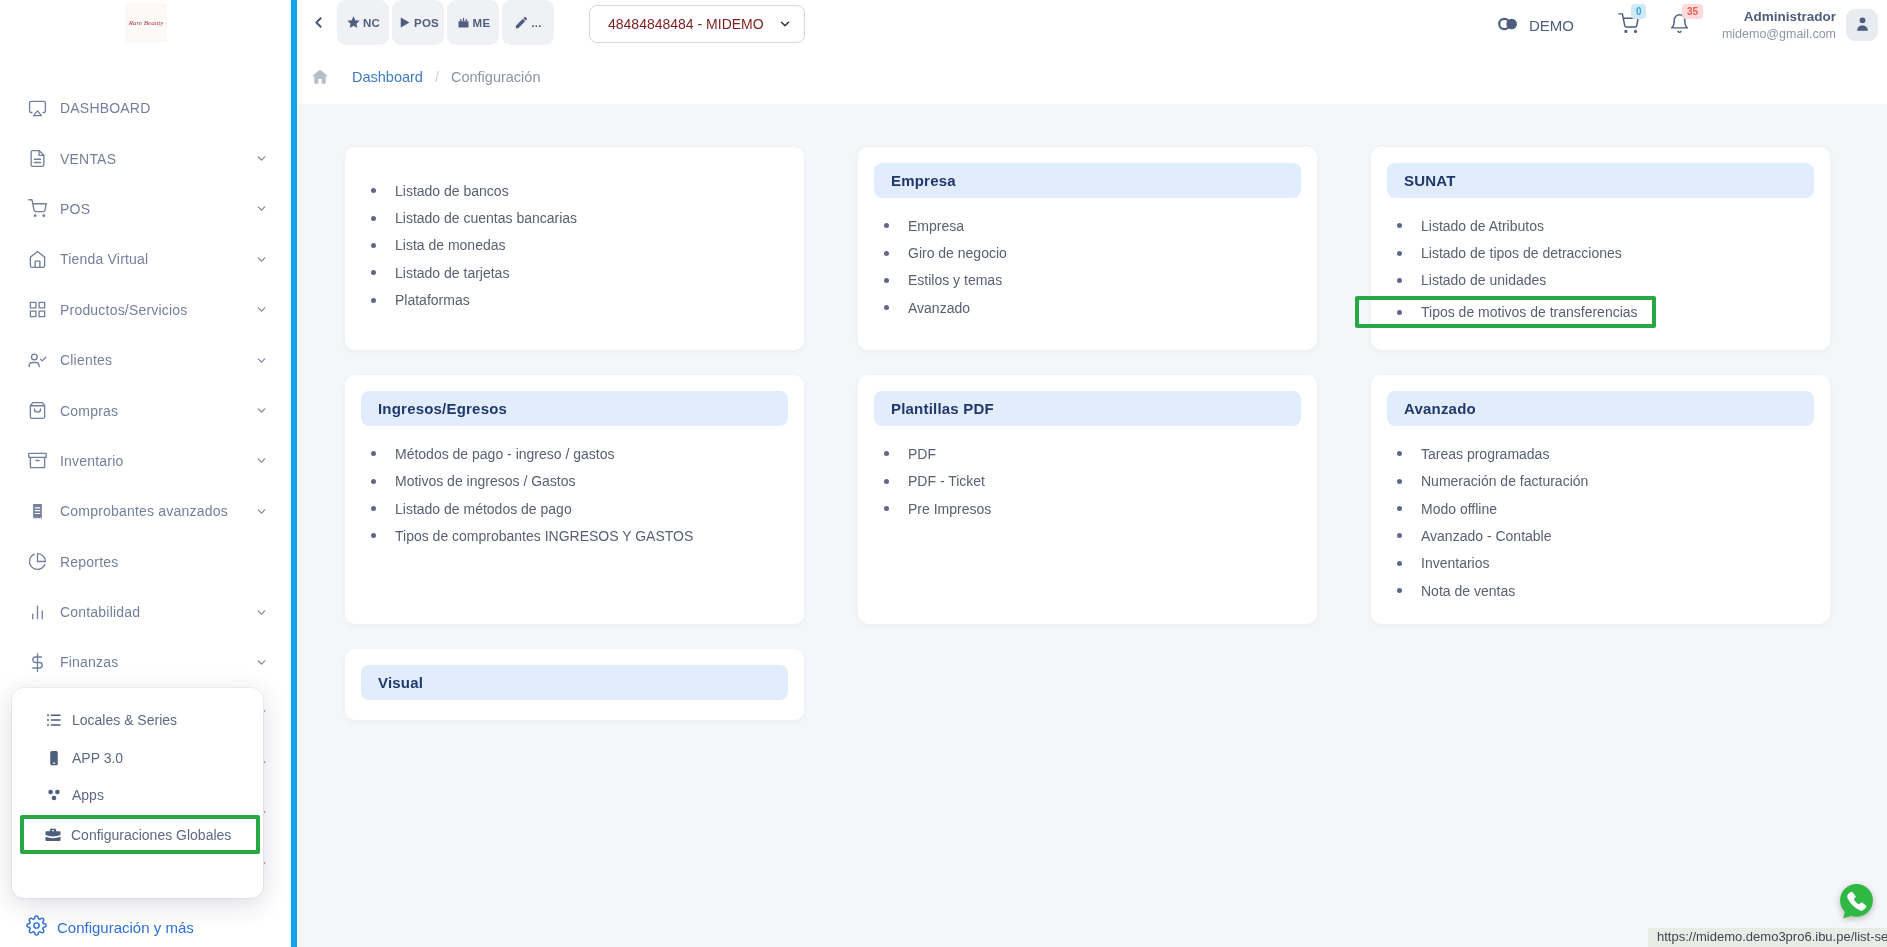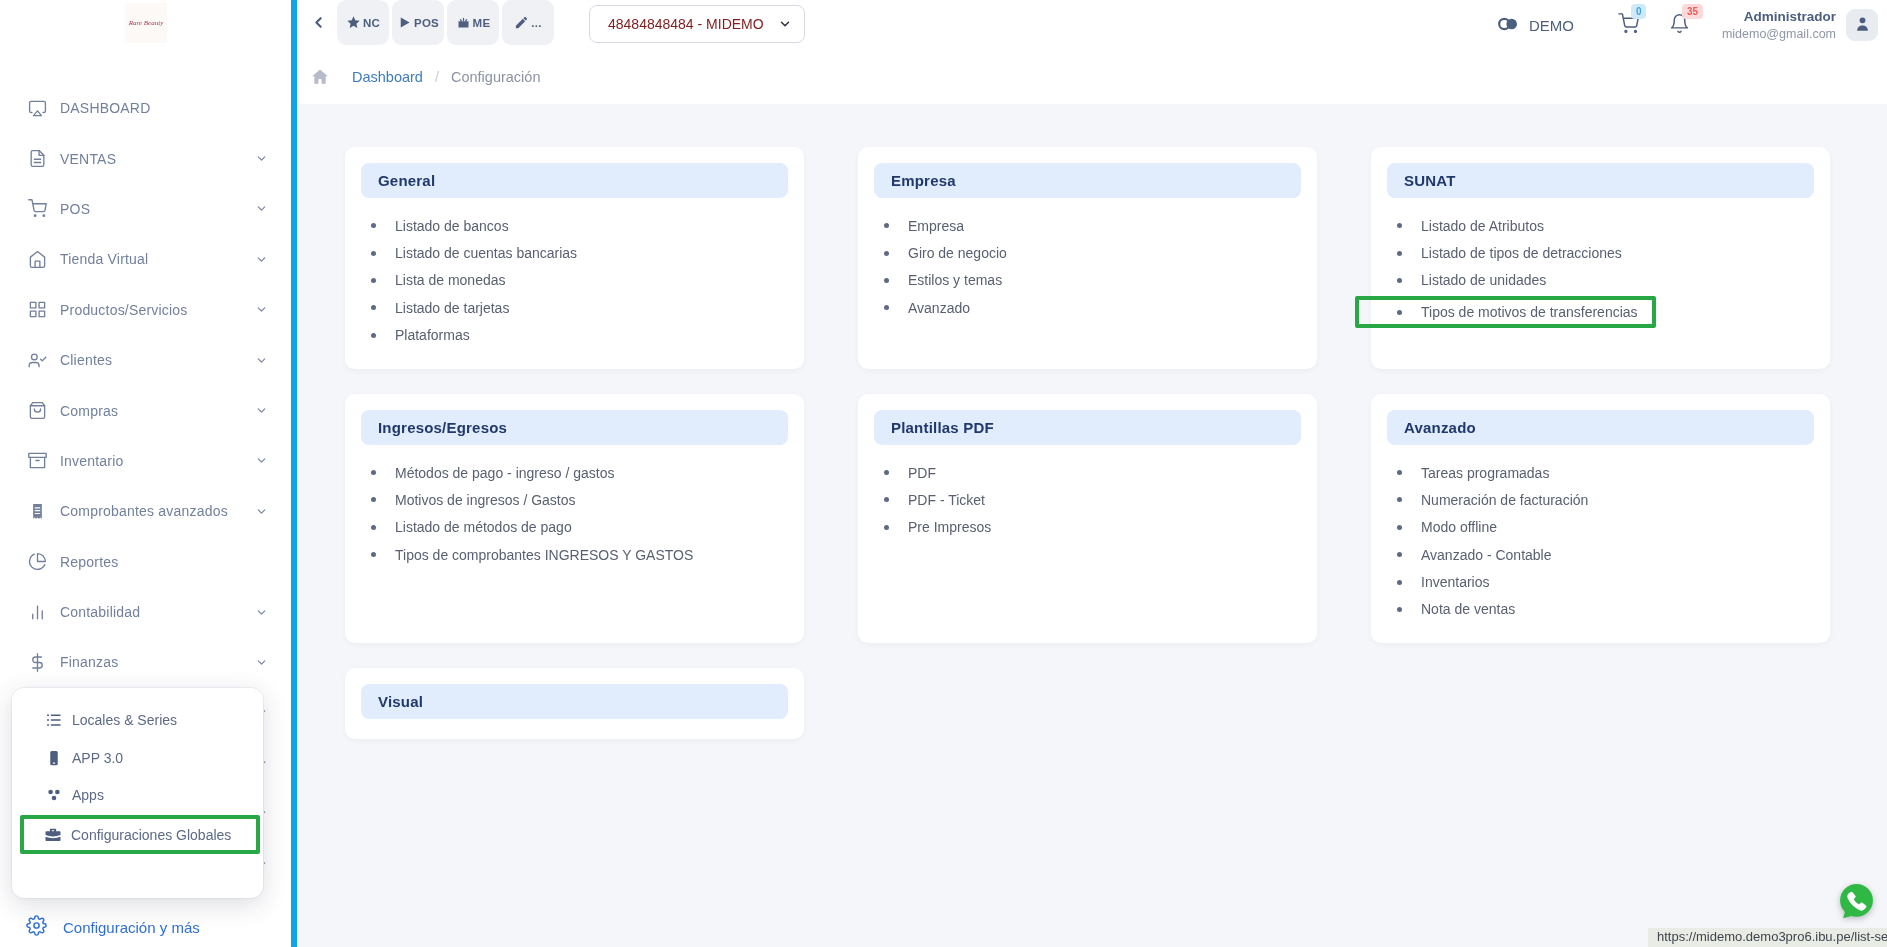--- a/index.html
+++ b/index.html
@@ -14,21 +14,21 @@
     font-size:7px;color:#a83a52;white-space:nowrap}
   .nav{position:absolute;top:83px;left:0;right:0}
   .nav-item{height:50.4px;display:flex;align-items:center;padding:0 23px 0 28px;
     color:#73809c;font-size:14px;cursor:pointer;letter-spacing:.2px}
   .nav-icon{width:19px;height:19px;margin-right:13px;display:flex;flex:none}
   .nav-icon svg{width:19px;height:19px}
   .nav-label{flex:1;white-space:nowrap;overflow:hidden}
   .nav-chev{display:flex;color:#7c89a3}
   .nav-chev svg{width:13px;height:13px;stroke-width:2.4}
   .nav-footer{position:absolute;top:912px;left:0;right:0;height:30px;display:flex;
-    align-items:center;gap:16px;padding-left:26px;color:#2f6fd6;font-size:15px;cursor:pointer}
+    align-items:center;gap:10px;padding-left:26px;color:#2f6fd6;font-size:15px;cursor:pointer}
   .nav-footer svg{width:21px;height:21px}
   
   .popup{position:absolute;left:12px;top:688px;width:251px;height:210px;background:#fff;
     border-radius:12px;box-shadow:0 6px 26px rgba(30,40,70,.16),0 0 0 1px #f2f4f7;
     z-index:10;padding:13px 0 0}
   .popup-item{display:flex;align-items:center;height:37.8px;padding:0 8px 0 33px;
     color:#5d6a85;font-size:14px;cursor:pointer}
   .p-icon{width:18px;height:18px;display:flex;margin-right:9px;color:#4d5e7e;flex:none}
   .p-icon svg{width:18px;height:18px}
   .popup-item.hl{height:39px;border:4px solid #28a745;border-radius:2px;
@@ -454,21 +454,20 @@
       </svg>
     </button>
   <span class="crumb-link">Dashboard</span>
   <span class="crumb-sep">/</span>
   <span class="crumb-cur">Configuración</span>
 </div>
 
 <main class="main">
   <div class="cards">
       <section class="card">
-        <div class="card-head"><span>General</span></div>
         <div class="card-list">
           <div class="card-item">
             <span class="bullet"></span>
             <span>Listado de bancos</span>
           </div>
           <div class="card-item">
             <span class="bullet"></span>
             <span>Listado de cuentas bancarias</span>
           </div>
           <div class="card-item">

